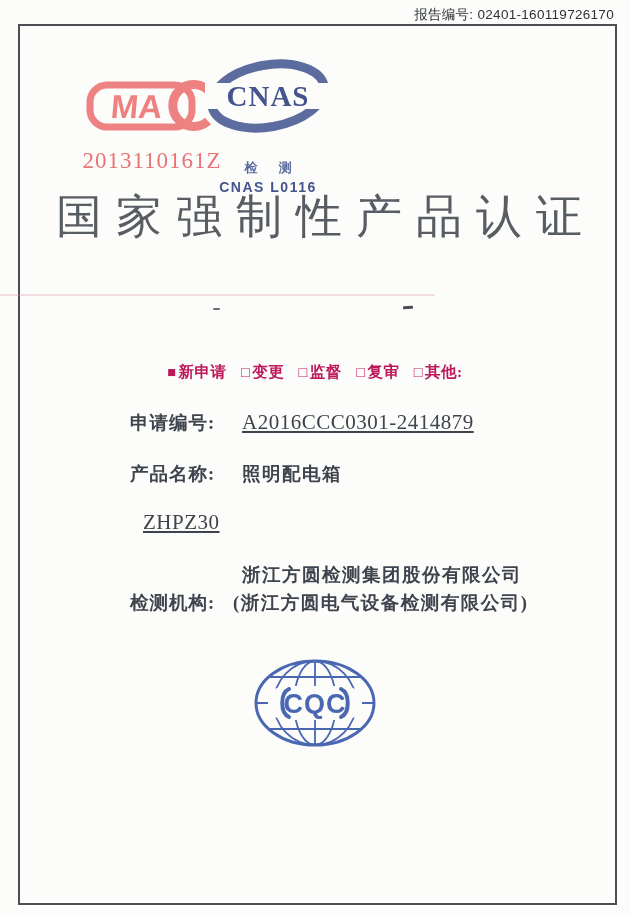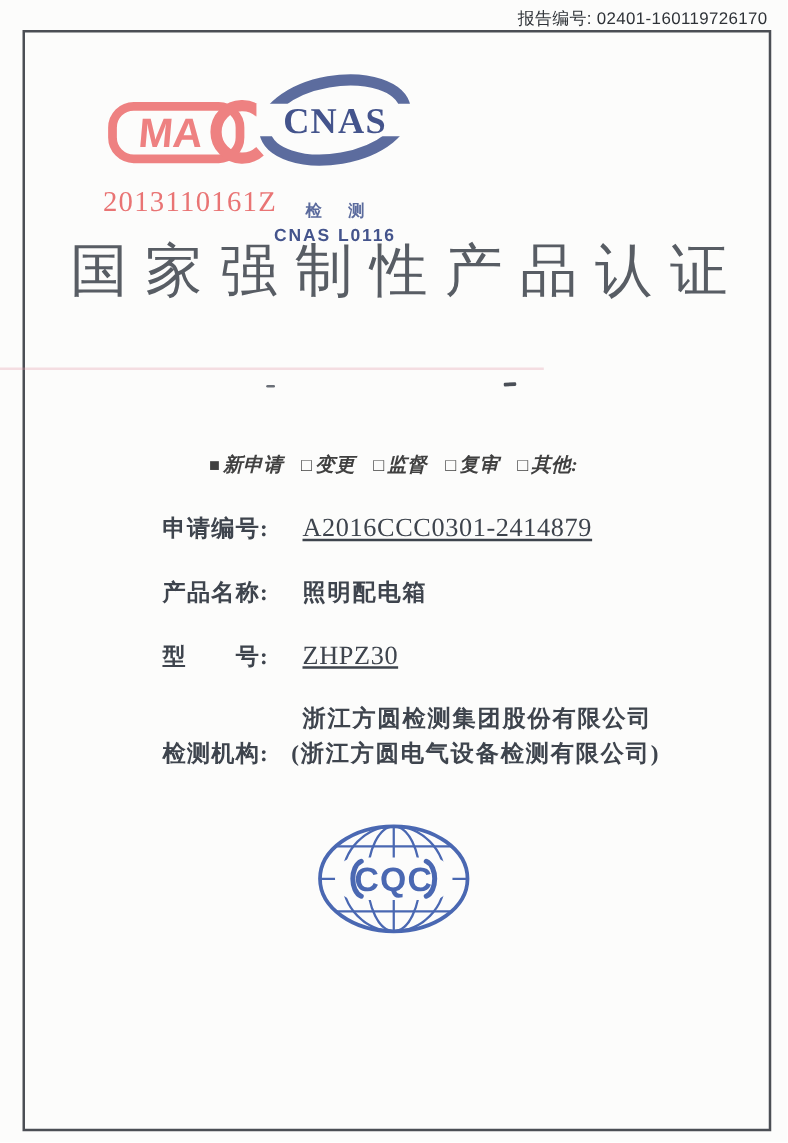--- a/index.html
+++ b/index.html
@@ -39,21 +39,21 @@
     position:absolute;top:186px;left:0;right:0;margin:0;text-align:center;
     font-size:46px;font-weight:500;color:#585d64;letter-spacing:14px;padding-left:22px;
   }
   .subtitle{
     position:absolute;top:278px;left:0;right:0;margin:0;text-align:center;
     font-size:46px;font-weight:500;color:#565b62;letter-spacing:28px;padding-left:24px;
   }
 
   .checkline{
     position:absolute;top:362px;left:0;right:0;text-align:center;
-    font-size:15.5px;color:#404040;font-weight:600;letter-spacing:0.5px;font-style:italic;
+    font-size:15.5px;color:#be185d;font-weight:600;letter-spacing:0.5px;
   }
   .chk{margin:0 5px;white-space:nowrap;}
   .chk .box{margin-right:2px;font-size:14.5px;}
 
   .field-row{position:absolute;left:130px;display:flex;align-items:flex-end;color:#3e444d;}
   .f-label{
     width:99px;font-size:18.5px;letter-spacing:1px;font-weight:600;flex:none;white-space:pre;
   }
   .f-value{font-size:18.5px;letter-spacing:1.5px;font-weight:600;margin-left:13px;}
   .f-value.latin{font-size:21px;letter-spacing:0.5px;font-weight:500;margin-top:-2px;text-decoration:underline;}
@@ -112,21 +112,20 @@
     <span class="f-label">申请编号:</span>
     <span class="f-value latin">A2016CCC0301-2414879</span>
   </div>
 
   <div class="field-row row-2">
     <span class="f-label">产品名称:</span>
     <span class="f-value">照明配电箱</span>
   </div>
 
   <div class="field-row row-3">
-    <span class="f-label">型　　号:</span>
     <span class="f-value latin">ZHPZ30</span>
   </div>
 
   <div class="field-row row-4">
     <span class="f-label">检测机构:</span>
     <span class="f-value">
       <div>浙江方圆检测集团股份有限公司</div>
       <div class="org-line2">(浙江方圆电气设备检测有限公司)</div>
     </span>
   </div>

